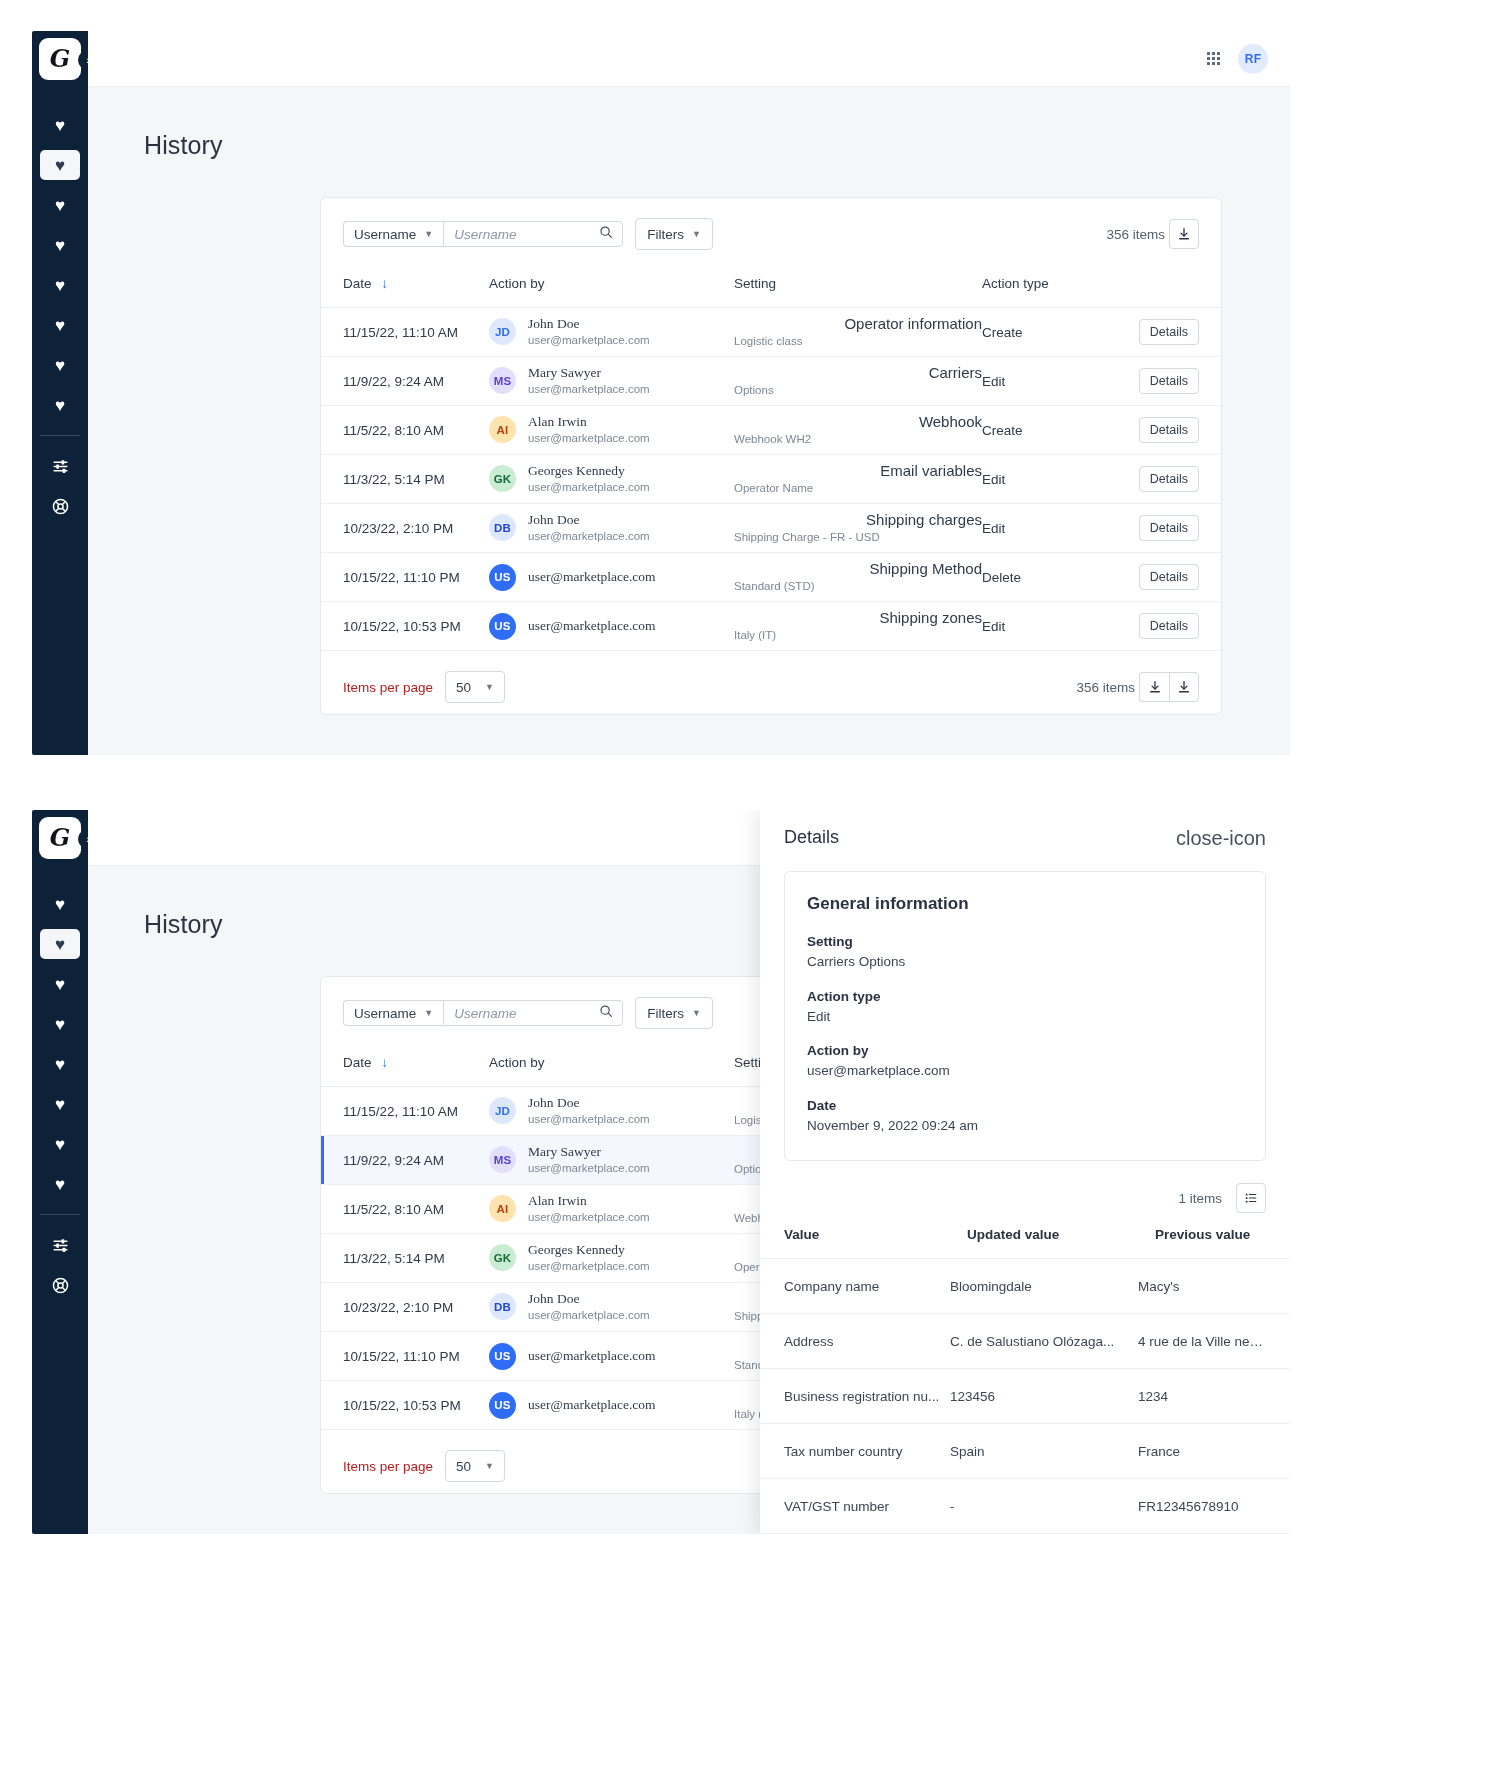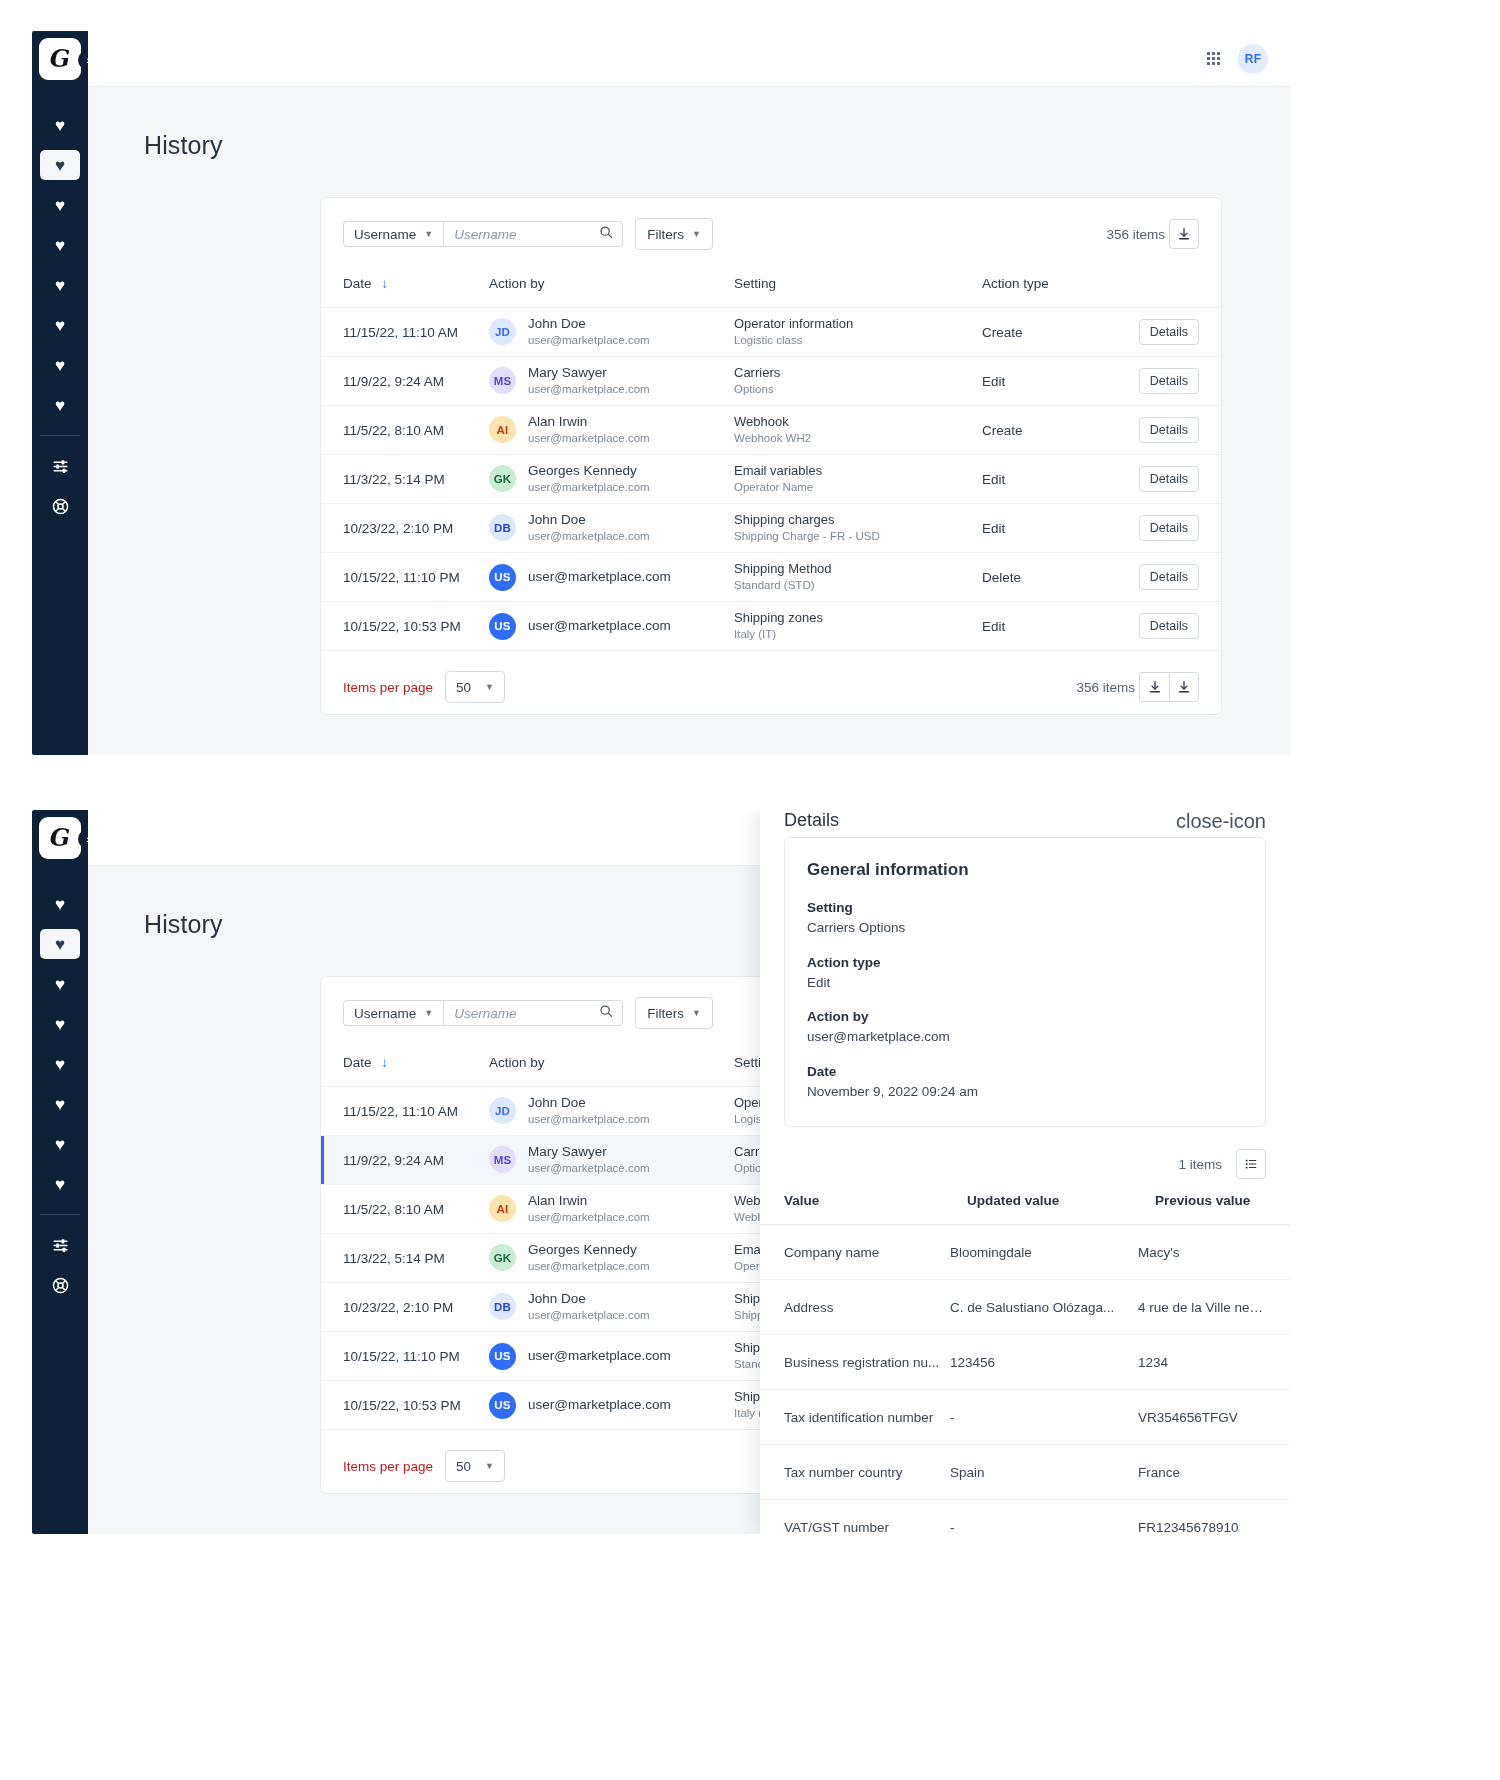--- a/index.html
+++ b/index.html
@@ -122,23 +122,23 @@
   .col-type { width: 130px; }
   .col-act { width: auto; }
   .cell-date { font-size: 13.5px; color: #2f3b49; }
   .cell-type { font-size: 13.5px; color: #2f3b49; }
   .by-flex { display: flex; align-items: center; gap: 12px; }
   .av {
     width: 27px; height: 27px; border-radius: 50%; flex: 0 0 27px;
     display: flex; align-items: center; justify-content: center;
     font-size: 11.5px; font-weight: 600; letter-spacing: .2px;
   }
-  .by-name { font-size: 13.5px; color: #2f3b49; line-height: 1.35; }
+  .by-name { font-size: 13.5px; color: #2f3b49; line-height: 1.35; font-family: Liberation Serif, serif; }
   .by-mail { font-size: 11.5px; color: #7c8894; line-height: 1.35; }
-  .set-main { font-size: 13px; color: #2f3b49; line-height: 1.35; }
+  .set-main { font-size: 15px; color: #2f3b49; line-height: 1.35; text-align: right; }
   .set-sub { font-size: 11.5px; color: #7c8894; line-height: 1.35; }
   .details-btn {
     border: 1px solid #d3d9df; border-radius: 4px; background: #fff;
     font-size: 12.5px; color: #33414f; padding: 5px 10px; white-space: nowrap;
   }
   .td-right { text-align: right; padding-right: 22px; }
   .row-selected { background: #f5f7ff; }
   .row-selected .selbar {
     position: absolute; left: 0; top: 0; bottom: 0; width: 3px; background: #2f6df6;
   }
@@ -804,25 +804,20 @@
             <td class="dcol1">Address</td>
             <td class="dcol2">C. de Salustiano Olózaga...</td>
             <td class="dcol3">4 rue de la Ville neuve, 7...</td>
           </tr>
           <tr>
             <td class="dcol1">Business registration nu...</td>
             <td class="dcol2">123456</td>
             <td class="dcol3">1234</td>
           </tr>
           <tr>
-            <td class="dcol1">Tax identification number</td>
-            <td class="dcol2">-</td>
-            <td class="dcol3">VR354656TFGV</td>
-          </tr>
-          <tr>
             <td class="dcol1">Tax number country</td>
             <td class="dcol2">Spain</td>
             <td class="dcol3">France</td>
           </tr>
           <tr>
             <td class="dcol1">VAT/GST number</td>
             <td class="dcol2">-</td>
             <td class="dcol3">FR12345678910</td>
           </tr>
         </tbody>

